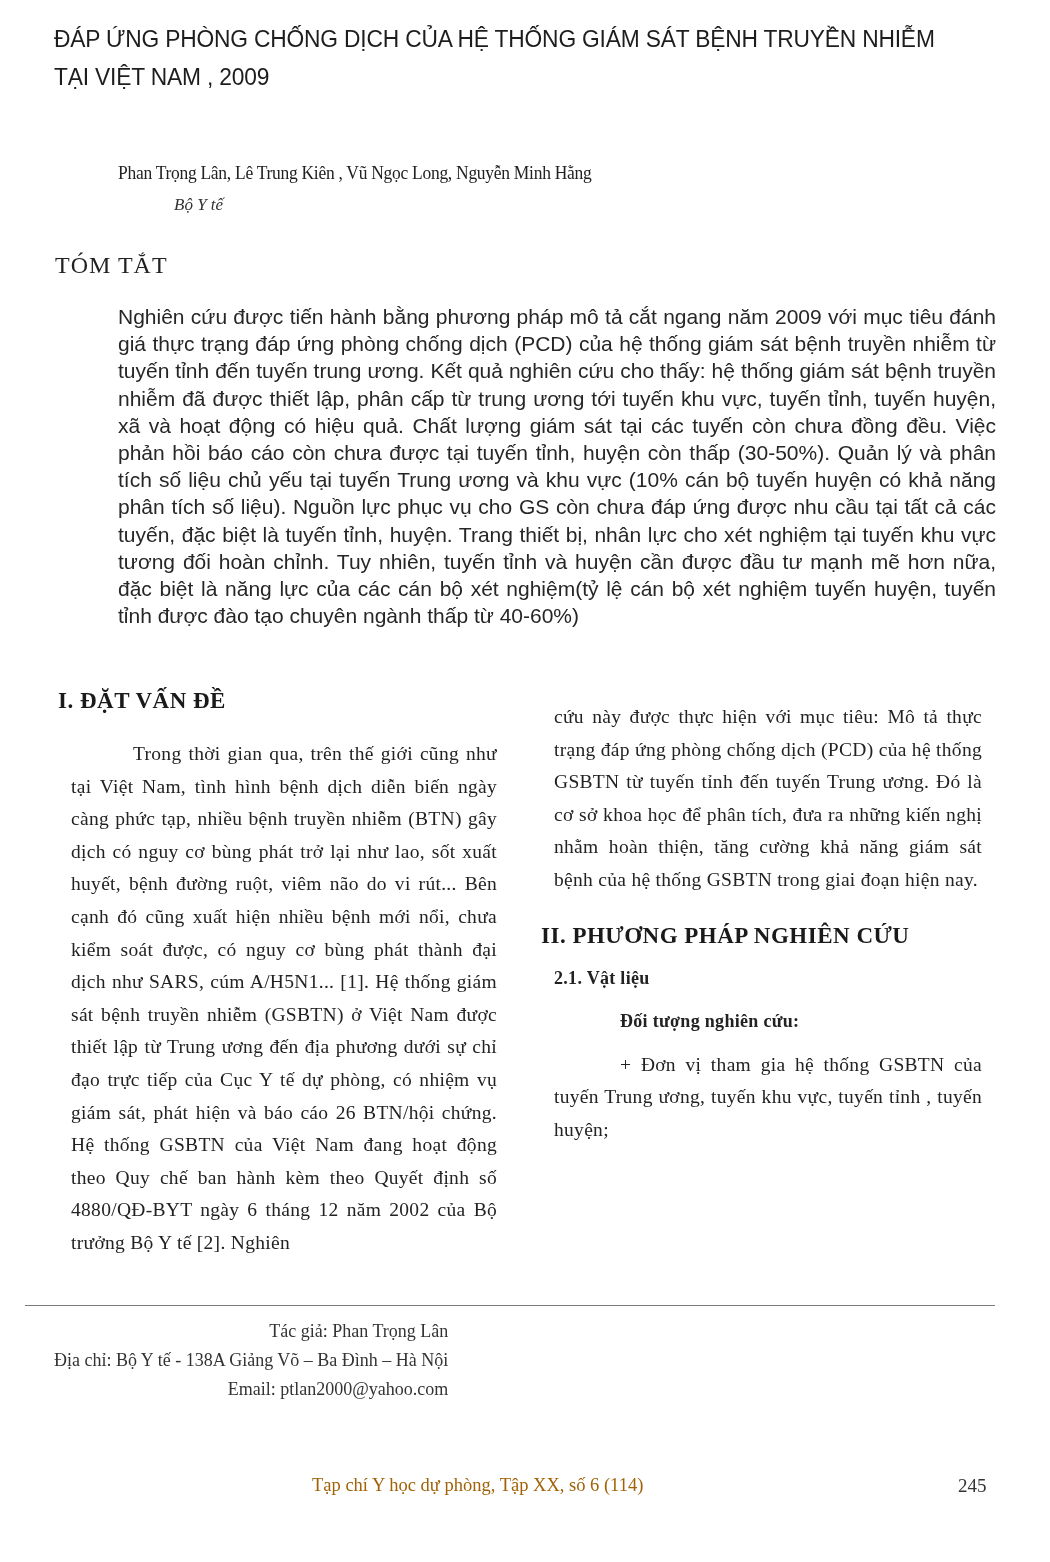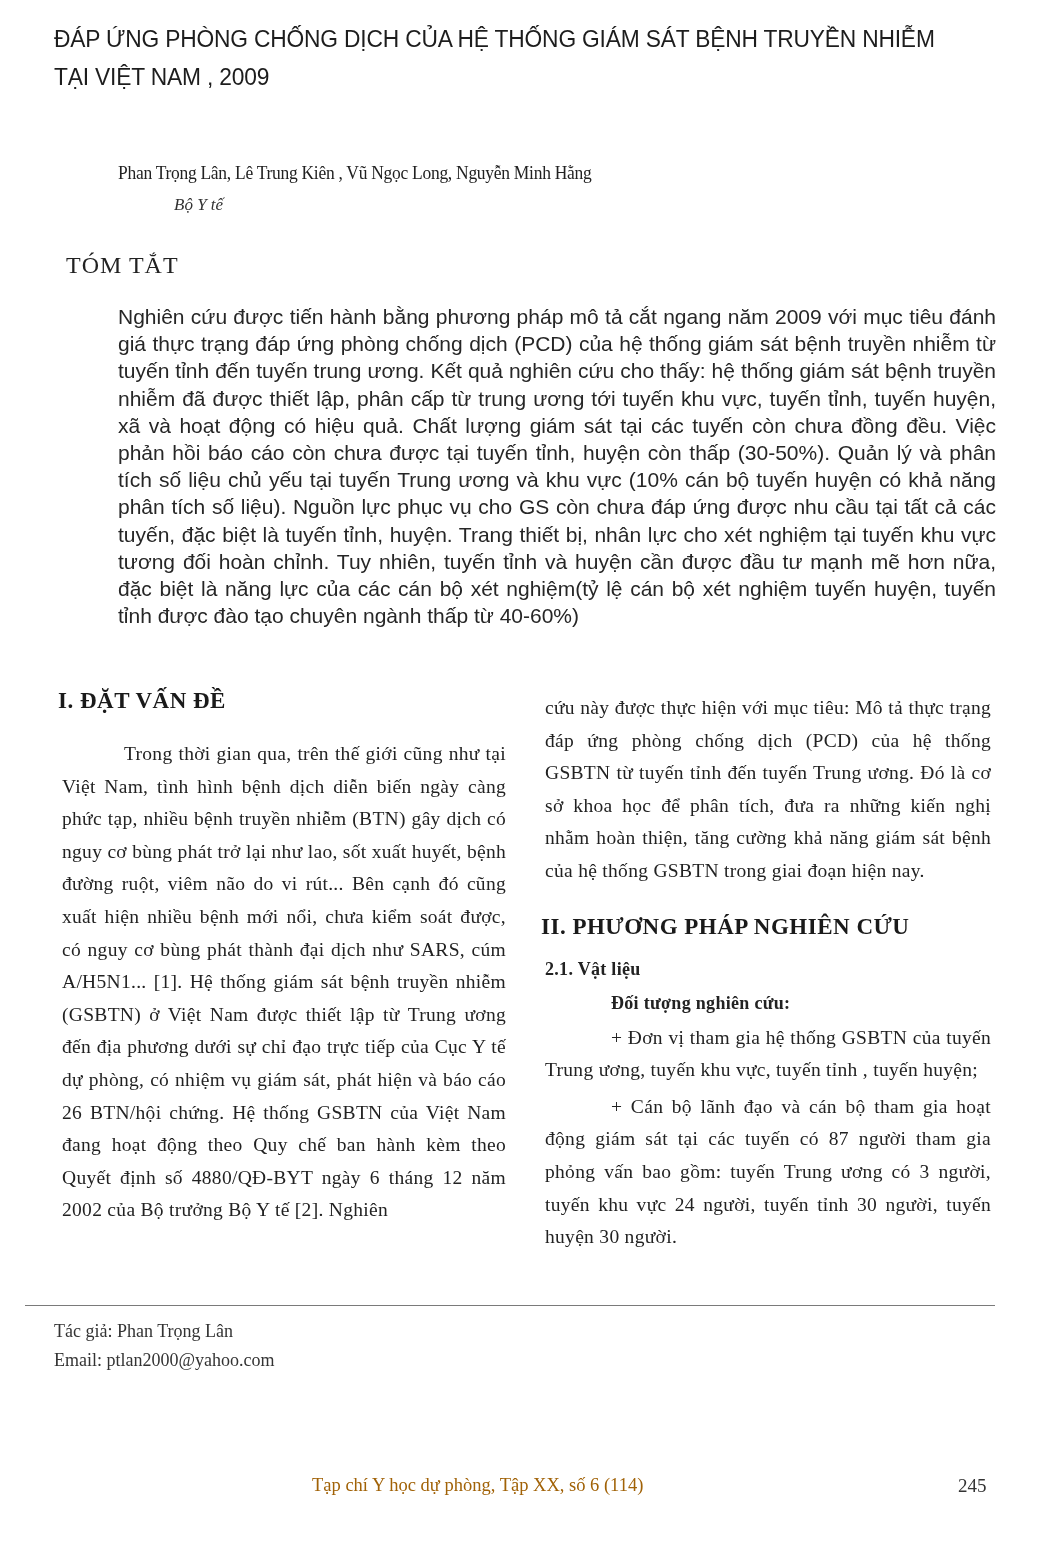--- a/index.html
+++ b/index.html
@@ -20,53 +20,53 @@
       left: 118px; top: 162px;
       font-size: 19px; color: #222; letter-spacing: -0.3px;
       transform: scaleX(0.92); transform-origin: left top;
       white-space: nowrap;
     }
     .affil {
       left: 174px; top: 195px;
       font-size: 17px; font-style: italic; color: #333;
     }
     .abstract-heading {
-      left: 66px; top: 252px;
+      left: 55px; top: 252px;
       font-size: 24px; color: #222; letter-spacing: 1px; margin: 0; font-weight: normal;
     }
     .abstract {
       left: 118px; top: 303px; width: 878px;
       font-family: "Liberation Sans", sans-serif;
       font-size: 21px; line-height: 27.2px; color: #262626;
       text-align: justify;
     }
     .abstract p { margin: 0; }
     .keywords { font-style: italic; }
     .col {
       font-size: 19.5px; line-height: 32.6px; color: #222;
       text-align: justify; letter-spacing: 0.3px;
     }
-    .col p { margin: 4px; }
+    .col p { margin: 13px; }
     .col-left { left: 58px; top: 684px; width: 452px; }
     .col-right { left: 541px; top: 688px; width: 454px; }
     .section-heading {
       font-size: 23px; font-weight: bold; margin: 0; color: #1a1a1a;
       letter-spacing: 0.5px; line-height: 34px;
     }
     .indent { text-indent: 62px; }
     .indent-sm { text-indent: 66px; }
     .subhead { font-weight: bold; font-size: 18px; margin: 0; line-height: 30px; }
     .subsubhead { font-weight: bold; font-size: 18px; margin: 0; padding-left: 66px; line-height: 30px; }
     .separator {
       left: 25px; top: 1305px; width: 970px; height: 0;
       border-top: 1.5px solid #7a7a7a;
     }
     .footnote {
       left: 54px; top: 1317px;
-      font-size: 18px; line-height: 29px; color: #333;
+      font-size: 18px; line-height: 29px; color: #333; text-align: right;
     }
     .footnote div { white-space: nowrap; }
     .footer-journal {
       left: 312px; top: 1475px;
       font-size: 18.5px; color: #a16207;
     }
     .footer-page {
       left: 958px; top: 1475px;
       font-size: 19px; color: #333;
     }
@@ -89,24 +89,24 @@
   <h2 class="section-heading">I. ĐẶT VẤN ĐỀ</h2>
   <p class="indent" style="margin-top:20px">Trong thời gian qua, trên thế giới cũng như tại Việt Nam, tình hình bệnh dịch diễn biến ngày càng phức tạp, nhiều bệnh truyền nhiễm (BTN) gây dịch có nguy cơ bùng phát trở lại như lao, sốt xuất huyết, bệnh đường ruột, viêm não do vi rút... Bên cạnh đó cũng xuất hiện nhiều bệnh mới nổi, chưa kiểm soát được, có nguy cơ bùng phát thành đại dịch như SARS, cúm A/H5N1... [1]. Hệ thống giám sát bệnh truyền nhiễm (GSBTN) ở Việt Nam được thiết lập từ Trung ương đến địa phương dưới sự chỉ đạo trực tiếp của Cục Y tế dự phòng, có nhiệm vụ giám sát, phát hiện và báo cáo 26 BTN/hội chứng. Hệ thống GSBTN của Việt Nam đang hoạt động theo Quy chế ban hành kèm theo Quyết định số 4880/QĐ-BYT ngày 6 tháng 12 năm 2002 của Bộ trưởng Bộ Y tế [2]. Nghiên</p>
 </div>
 
 <div class="abs col col-right">
   <p>cứu này được thực hiện với mục tiêu: Mô tả thực trạng đáp ứng phòng chống dịch (PCD) của hệ thống GSBTN từ tuyến tỉnh đến tuyến Trung ương. Đó là cơ sở khoa học để phân tích, đưa ra những kiến nghị nhằm hoàn thiện, tăng cường khả năng giám sát bệnh của hệ thống GSBTN trong giai đoạn hiện nay.</p>
   <h2 class="section-heading" style="margin-top:22px">II. PHƯƠNG PHÁP NGHIÊN CỨU</h2>
   <p class="subhead" style="margin-top:10px">2.1. Vật liệu</p>
   <p class="subsubhead">Đối tượng nghiên cứu:</p>
   <p class="indent-sm">+ Đơn vị tham gia hệ thống GSBTN của tuyến Trung ương, tuyến khu vực, tuyến tỉnh , tuyến huyện;</p>
-  <p class="indent-sm">+ Cán bộ lãnh đạo và cán bộ tham gia hoạt động giám sát tại các tuyến có 87 người tham gia phỏng vấn bao gồm: tuyến Trung ương có 3 người, tuyến khu vực 24 người, tuyến tỉnh 30 người, tuyến huyện 30 người.</p>
 </div>
 
 <div class="abs separator"></div>
 
 <div class="abs footnote">
   <div>Tác giả: Phan Trọng Lân</div>
+  <div>Địa chỉ: Bộ Y tế - 138A Giảng Võ – Ba Đình – Hà Nội</div>
   <div>Email: ptlan2000@yahoo.com</div>
 </div>
 
 <div class="abs footer-journal">Tạp chí Y học dự phòng, Tập XX, số 6 (114)</div>
 <div class="abs footer-page">245</div>
 
 </body></html>

